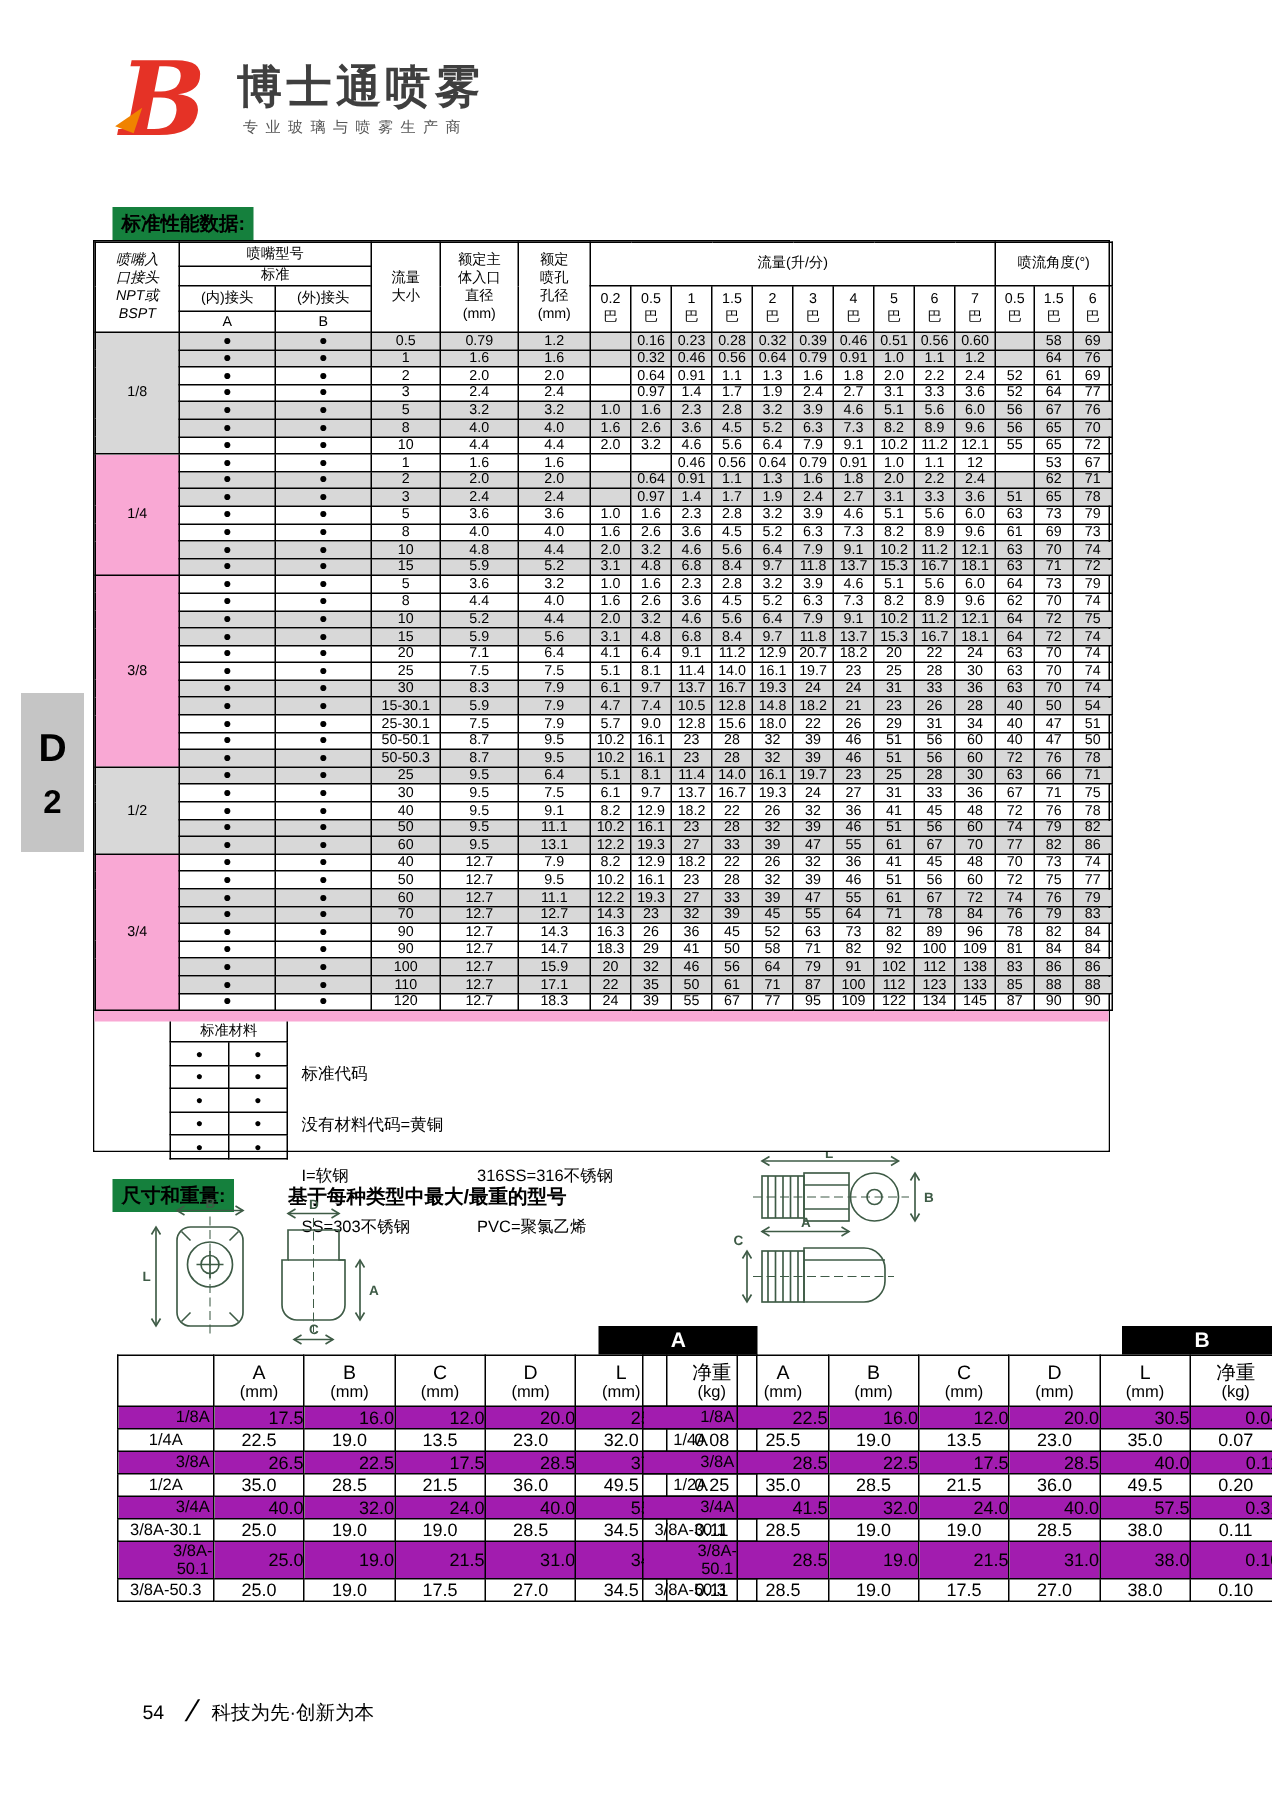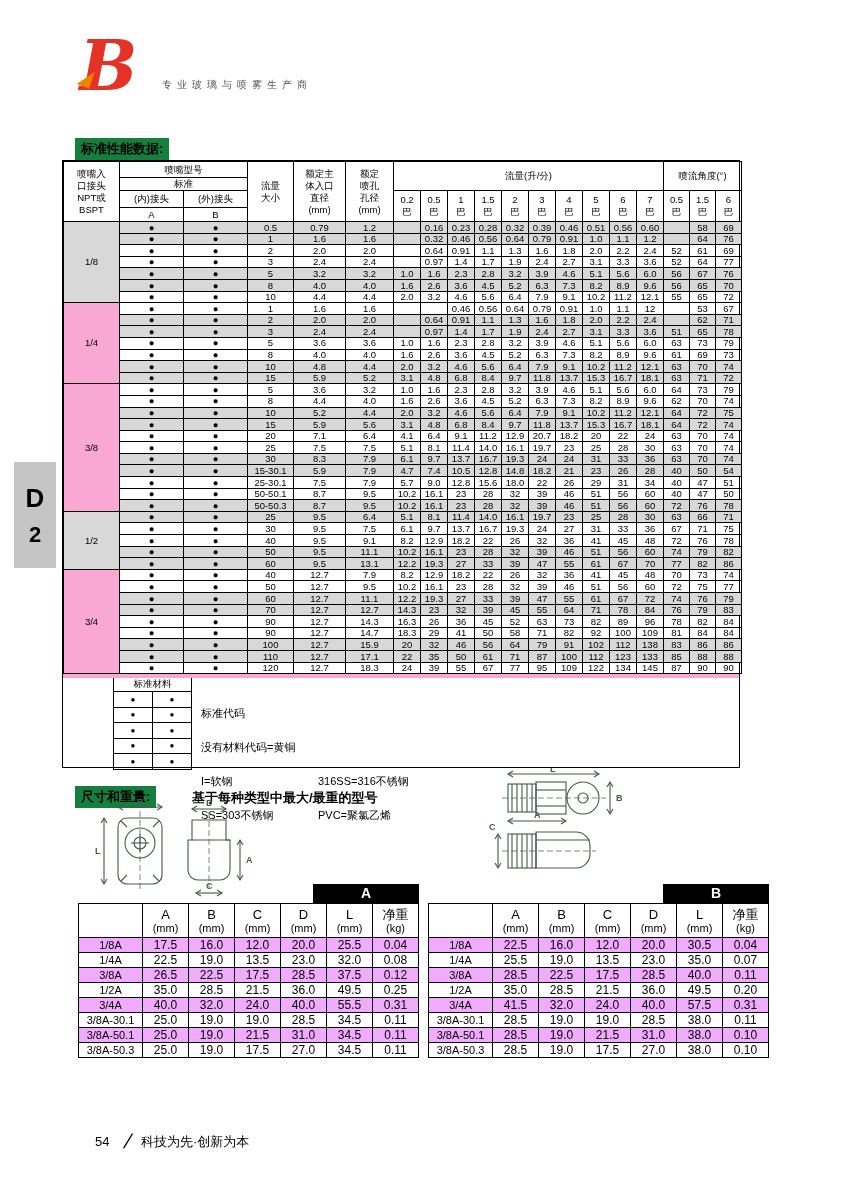--- a/index.html
+++ b/index.html
@@ -27,29 +27,29 @@
   
   .perf-box{left:62px;top:160px;width:678px;border:1.5px solid #000;background:#fff;}
   table.perf{border-collapse:collapse;table-layout:fixed;width:675px;}
   table.perf th,table.perf td{border:1px solid #000;text-align:center;vertical-align:middle;padding:0;font-weight:normal;overflow:hidden;}
   table.perf thead th{font-size:9.5px;line-height:12px;}
   table.perf thead tr:nth-child(1){height:16px;}
   table.perf thead tr:nth-child(2){height:13px;}
   table.perf thead tr:nth-child(3){height:17px;}
   table.perf thead tr:nth-child(4){height:14px;}
   .pre{white-space:pre-line;}
-  th.inlet{text-align:left;padding-left:2px;line-height:11px;}
+  th.inlet{text-align:left;padding-left:2px;line-height:11px;font-style:italic;}
   table.perf tbody tr{height:11.6px;}
   table.perf tbody td{font-size:9.5px;line-height:1;}
   tr.shade td{background:#d8d8d8;}
   td.sec{background:#f9a8d4;font-size:10px;}
   td.dot{font-size:8px;}
 
   
-  .materials{position:relative;height:93px;border-top:4px solid #f9a8d4;background:#fff;}
+  .materials{position:relative;height:93px;border-top:7px solid #f9a8d4;background:#fff;}
   table.mat{position:absolute;left:50px;top:0;border-collapse:collapse;}
   table.mat th,table.mat td{border:1px solid #000;width:39px;text-align:center;font-weight:normal;}
   table.mat th{border-top:none;height:13px;font-size:9.5px;}
   table.mat td{height:15.5px;font-size:8px;}
   .mat-notes{position:absolute;left:138px;top:9px;font-size:11px;line-height:16px;}
   .mat-line{display:flex;margin-top:18px;}
   .mat-a{width:117px;}
 
   
   .dim-wrap{position:absolute;top:903px;}
@@ -57,38 +57,39 @@
   .dim-b{left:428px;}
   .dim-bar{position:absolute;top:-19px;right:0;width:106px;height:19px;background:#000;color:#fff;font-size:14px;font-weight:bold;text-align:center;line-height:18px;}
   table.dim{border-collapse:collapse;table-layout:fixed;}
   table.dim th,table.dim td{border:1px solid #000;text-align:center;padding:0;font-weight:normal;overflow:hidden;}
   table.dim thead th{height:34px;}
   .dh1{font-size:13px;line-height:15px;}
   .dh2{font-size:11px;line-height:13px;}
   table.dim tbody tr{height:15px;}
   table.dim tbody td{font-size:12px;}
   table.dim td.lbl{font-size:11px;}
-  table.dim tr.shade td{background:#f0abfc;}
+  table.dim tr.shade td{background:#a21caf;padding-left:36px;}
 
   
   .diag-a{left:88px;top:798px;}
   .diag-b{left:488px;top:768px;}
 
   
   .footer{left:95px;top:1130px;display:flex;align-items:center;font-size:13px;}
   .slash{font-size:20px;font-style:italic;font-weight:300;margin:0 10px 0 16px;transform:skewX(-8deg);}
 </style>
 </head>
 <body>
 
 <div class="abs logo">
   <svg class="logo-b" viewBox="0 0 80 84">
     <text x="8" y="66" font-size="72" font-weight="bold" font-style="italic" fill="#e53226" font-family="DejaVu Serif, serif">B</text>
     <polygon points="5,60 24,47 18,65" fill="#f08300"></polygon>
   </svg>
+  <div class="brand-name">博士通喷雾</div>
   <div class="brand-tag">专业玻璃与喷雾生产商</div>
 </div>
 
 <div class="abs side-tab">
   <span class="t1">D</span>
   <span class="t2">2</span>
 </div>
 
 <div class="abs chip1"><span class="chip">标准性能数据:</span></div>
 

